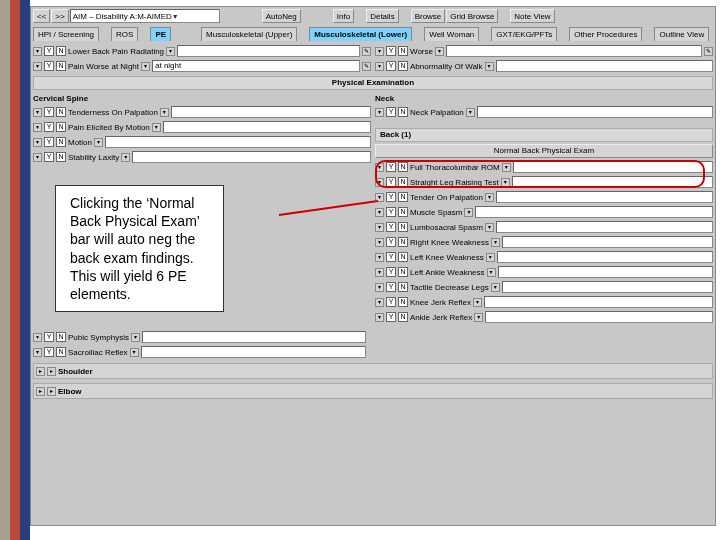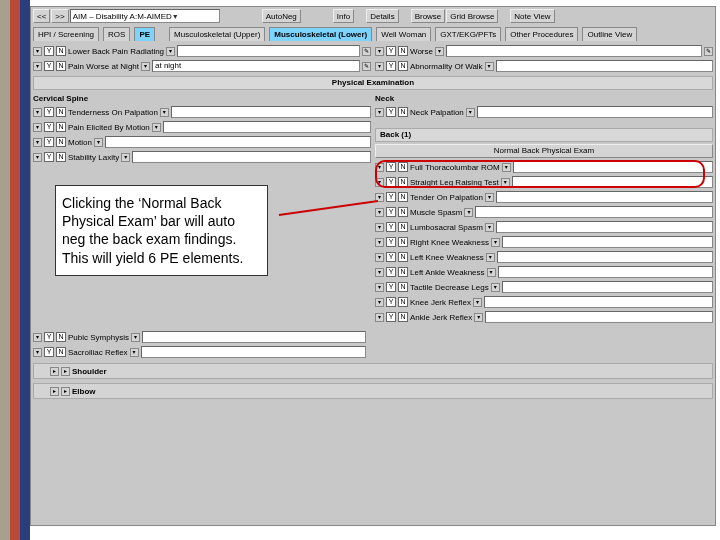--- a/index.html
+++ b/index.html
@@ -6,36 +6,36 @@
   body { font-family: Arial, sans-serif; font-size: 9px; background: #fff; width: 720px; height: 540px; position: relative; overflow: hidden; }
   .leftbars { position: absolute; left: 0; top: 0; width: 30px; height: 540px; display: flex; }
   .bar1 { width: 10px; background: #a89f8f; height: 100%; }
   .bar2 { width: 10px; background: #b94a3a; height: 100%; }
   .bar3 { width: 10px; background: #2a3d7c; height: 100%; }
   .app { position: absolute; left: 30px; top: 6px; width: 686px; height: 520px; background: #c8c8c8; border: 1px solid #888; }
   .toolbar { display: flex; align-items: center; height: 18px; background: #c8c8c8; padding: 1px 2px; gap: 1px; }
   .btn { background: #d4d4d4; border: 1px solid #888; border-top-color:#eee; border-left-color:#eee; padding: 1px 3px; font-size: 8px; height: 14px; line-height: 11px; cursor: pointer; }
   .combo { background: #fff; border: 1px solid #888; border-top-color:#666; border-left-color:#666; height: 14px; font-size: 8px; padding: 0 2px; min-width: 100px; display: flex; align-items: center; justify-content: flex-start; }
   .combo .arr { font-size: 7px; color: #333; }
-  .tabrow { display: flex; gap: 4px; background: #c8c8c8; padding: 0 2px; height: 16px; align-items: flex-end; }
+  .tabrow { display: flex; gap: 12px; background: #c8c8c8; padding: 0 2px; height: 16px; align-items: flex-end; }
   .tab { background: #d4d4d4; border: 1px solid #888; border-bottom: none; padding: 1px 4px; font-size: 8px; height: 14px; line-height: 11px; cursor: pointer; }
   .tab.sel { background: #7dd3fc; font-weight: bold; }
   .content { background: #c8c8c8; padding: 2px; height: calc(100% - 54px); overflow: hidden; position: relative; }
   .row { display: flex; gap: 4px; }
   .col { flex: 1; }
   .item { display: flex; align-items: center; gap: 2px; height: 14px; margin: 1px 0; }
   .small-arr { width: 9px; height: 9px; background: #d4d4d4; border: 1px solid #888; font-size: 6px; text-align: center; line-height: 7px; cursor: pointer; }
   .yn { width: 10px; height: 10px; background: #fff; border: 1px solid #666; font-size: 7px; text-align: center; line-height: 8px; cursor: pointer; }
   .label { font-size: 8px; white-space: nowrap; overflow: hidden; }
   .input { background: #fff; border: 1px solid #888; border-top-color:#666; border-left-color:#666; height: 12px; flex: 1; font-size: 8px; padding: 0 2px; }
   .sectbar { background: #d8d8d8; border: 1px solid #aaa; height: 14px; font-size: 8px; text-align: center; line-height: 12px; font-weight: bold; margin: 2px 0; }
   .heading { font-weight: bold; font-size: 8px; margin: 2px 0; }
   .barbtn { background: #d4d4d4; border: 1px solid #888; border-top-color:#eee; border-left-color:#eee; height: 14px; font-size: 8px; text-align: center; line-height: 12px; font-weight: normal; cursor: pointer; margin: 2px 0; }
-  .expbar { display: flex; align-items: center; gap: 2px; background: #d4d4d4; border: 1px solid #aaa; height: 16px; padding: 0 16px; margin-top: 4px; }
-  .callout { position: absolute; background: #fff; border: 1px solid #333; padding: 8px 6px; font-family: Arial; font-size: 14px; line-height: 1.3; z-index: 10; left: 55px; top: 185px; width: 213px; }
+  .expbar { display: flex; align-items: center; gap: 2px; background: #d4d4d4; border: 1px solid #aaa; height: 16px; padding: 0 2px; margin-top: 4px; }
+  .callout { position: absolute; background: #fff; border: 1px solid #333; padding: 8px 14px; font-family: Arial; font-size: 14px; line-height: 1.3; z-index: 10; left: 55px; top: 185px; width: 169px; }
   .redbox { position: absolute; border: 2px solid #c00; border-radius: 10px; left: 375px; top: 160px; width: 330px; height: 28px; z-index: 5; pointer-events:none; }
   .redline { position: absolute; width: 100px; height: 2px; background: #c00; z-index: 5; left: 278px; top: 200px; transform: rotate(-8deg); transform-origin: right center; pointer-events:none; }
 </style>
 </head>
 <body>
 
 <div class="leftbars">
   <div class="bar1"></div>
     <div class="bar2"></div>
     <div class="bar3"></div>

